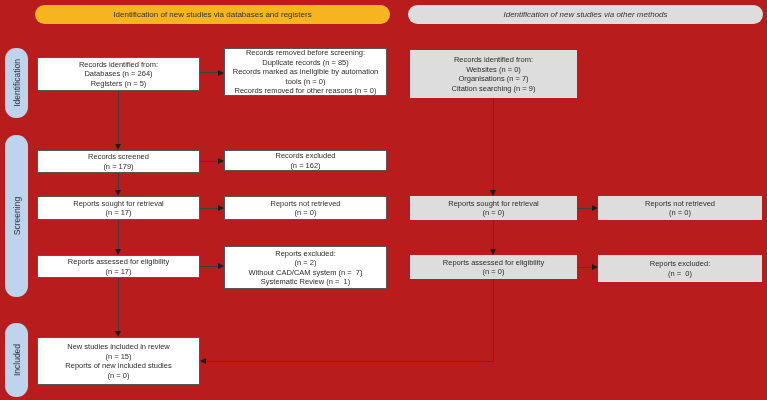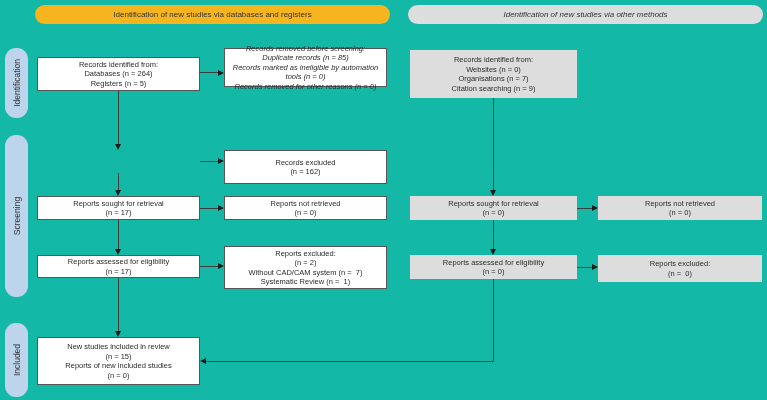--- a/index.html
+++ b/index.html
@@ -1,17 +1,17 @@
 <!DOCTYPE html>
 <html><head>
 <meta charset="utf-8">
 <style>
   html,body { margin:0; padding:0; background:#ffffff; }
   .canvas {
-    position:relative; width:767px; height:400px; background:#14b8a6;
+    position:relative; width:767px; height:400px; background:#b91c1c;
     font-family:"Liberation Sans", sans-serif; color:#2b2b2b; overflow:hidden;
   }
   .banner {
     position:absolute; height:19px; border-radius:9.5px;
     display:flex; align-items:center; justify-content:center;
     font-size:8px; color:#333333;
   }
   .banner.yellow { background:#F6B51E; }
   .banner.gray   { background:#DCDDDC; }
   .stage {
@@ -55,30 +55,34 @@
   <div class="stage" style="left:5px; top:323px; height:74px;">
     <span>Included</span>
   </div>
 
   <div class="fbox white" style="left:37px; top:57px; width:163px; height:34px;">
     <div>Records identified from:</div>
     <div>Databases (n = 264)</div>
     <div>Registers (n = 5)</div>
   </div>
 
-  <div class="fbox white" style="left:224px; top:48px; width:163px; height:39px;font-style:italic;">
+  <div class="fbox white" style="left:224px; top:48px; width:163px; height:48px;">
     <div>Records removed before screening:</div>
     <div>Duplicate records (n = 85)</div>
     <div>Records marked as ineligible by automation</div>
     <div>tools (n = 0)</div>
     <div>Records removed for other reasons (n = 0)</div>
   </div>
 
+  <div class="fbox white" style="left:37px; top:150px; width:163px; height:23px;">
+    <div>Records screened</div>
+    <div>(n = 179)</div>
+  </div>
 
-  <div class="fbox white" style="left:224px; top:150px; width:163px; height:34px;">
+  <div class="fbox white" style="left:224px; top:150px; width:163px; height:21px;">
     <div>Records excluded</div>
     <div>(n = 162)</div>
   </div>
 
   <div class="fbox white" style="left:37px; top:196px; width:163px; height:24px;">
     <div>Reports sought for retrieval</div>
     <div>(n = 17)</div>
   </div>
 
   <div class="fbox white" style="left:224px; top:196px; width:163px; height:24px;">

